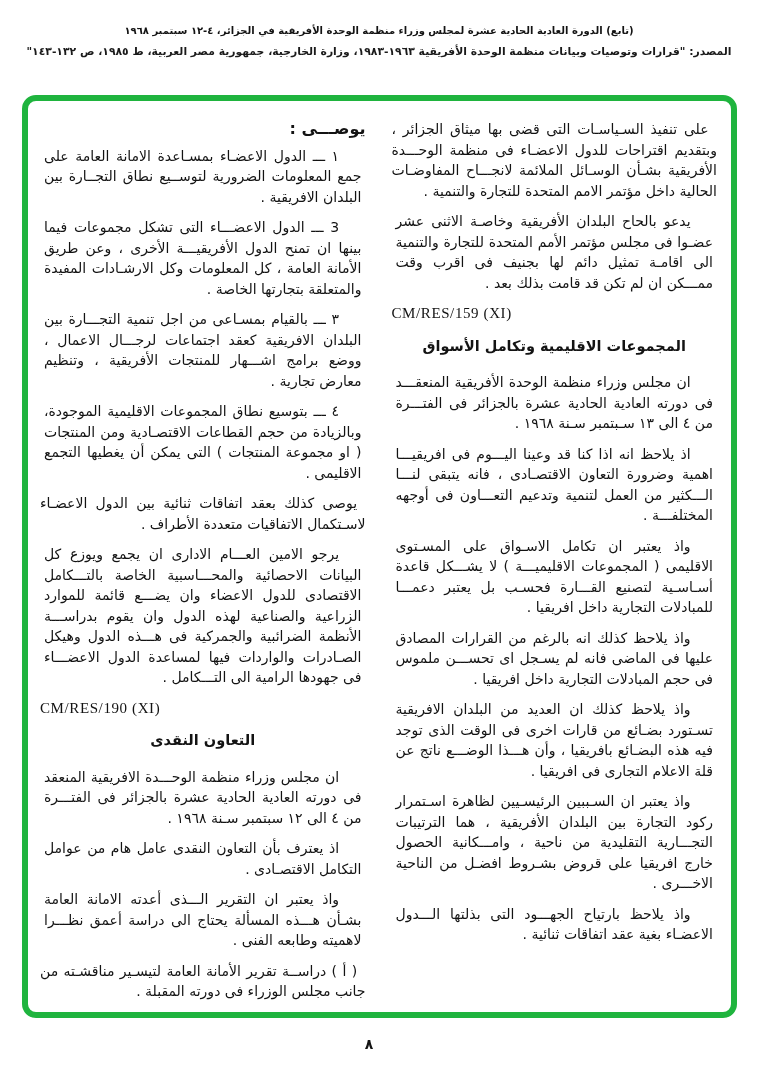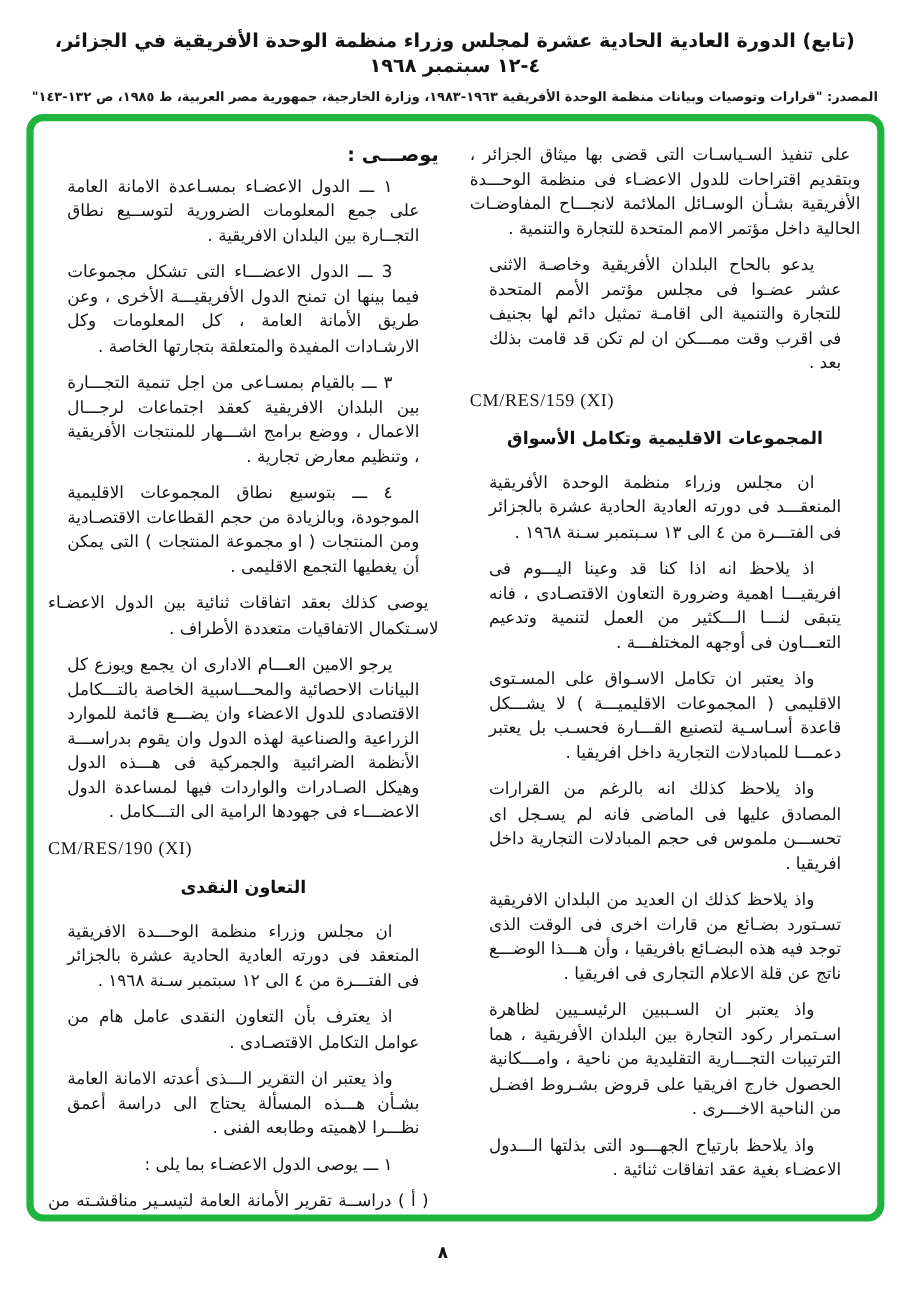--- a/index.html
+++ b/index.html
@@ -6,21 +6,21 @@
   * { box-sizing:border-box; }
   html,body { margin:0; padding:0; }
   body {
     width:758px; height:1078px;
     background:#ffffff; color:#131313;
     font-family:"DejaVu Sans", sans-serif;
     position:relative; overflow:hidden;
   }
   .header { direction:rtl; text-align:center; padding-top:24px; }
   .doc-title {
-    font-size:16px; font-weight:bold; line-height:1.3;
+    font-size:10px; font-weight:bold; line-height:1.3;
     padding:0 30px; letter-spacing:0;
   }
   .doc-source {
     font-size:10.8px; font-weight:bold; margin-top:8px; color:#1a1a1a;
   }
   .content-box {
     position:absolute; left:22px; top:95px;
     width:715px; height:923px;
     border:6px solid var(--green);
     border-radius:14px;
@@ -30,21 +30,21 @@
     direction:rtl;
     display:flex; gap:26px;
     padding:18px 14px 0 12px;
     height:100%;
   }
   .col {
     flex:1 1 0;
     font-size:14px; line-height:20.5px;
     text-align:justify;
   }
-  .para { margin:0 16px 10px; text-indent:1.6em; }
+  .para { margin:0 4px 10px; text-indent:1.6em; }
   .para-cont { margin:0 0 10px; text-indent:0.6em; }
   .rec-label { font-weight:bold; margin:0 0 6px; font-size:16px; }
   .res-code {
     direction:ltr; text-align:left; unicode-bidi:embed;
     font-family:"Liberation Serif", serif;
     font-size:15px; letter-spacing:0.6px;
     margin:1px 0 12px;
   }
   .sec-heading {
     text-align:center; font-weight:bold;
@@ -86,21 +86,20 @@
       <p class="para">3 ـــ الدول الاعضـــاء التى تشكل مجموعات فيما بينها ان تمنح الدول الأفريقيـــة الأخرى ، وعن طريق الأمانة العامة ، كل المعلومات وكل الارشـادات المفيدة والمتعلقة بتجارتها الخاصة .</p>
       <p class="para">٣ ـــ بالقيام بمسـاعى من اجل تنمية التجـــارة بين البلدان الافريقية كعقد اجتماعات لرجـــال الاعمال ، ووضع برامج اشـــهار للمنتجات الأفريقية ، وتنظيم معارض تجارية .</p>
       <p class="para">٤ ـــ بتوسيع نطاق المجموعات الاقليمية الموجودة، وبالزيادة من حجم القطاعات الاقتصـادية ومن المنتجات ( او مجموعة المنتجات ) التى يمكن أن يغطيها التجمع الاقليمى .</p>
       <p class="para-cont">يوصى كذلك بعقد اتفاقات ثنائية بين الدول الاعضـاء لاسـتكمال الاتفاقيات متعددة الأطراف .</p>
       <p class="para">يرجو الامين العـــام الادارى ان يجمع ويوزع كل البيانات الاحصائية والمحـــاسبية الخاصة بالتـــكامل الاقتصادى للدول الاعضاء وان يضـــع قائمة للموارد الزراعية والصناعية لهذه الدول وان يقوم بدراســـة الأنظمة الضرائبية والجمركية فى هـــذه الدول وهيكل الصـادرات والواردات فيها لمساعدة الدول الاعضـــاء فى جهودها الرامية الى التـــكامل .</p>
       <p class="res-code">CM/RES/190  (XI)</p>
       <p class="sec-heading">التعاون النقدى</p>
       <p class="para">ان مجلس وزراء منظمة الوحـــدة الافريقية المنعقد فى دورته العادية الحادية عشرة بالجزائر فى الفتـــرة من ٤ الى ١٢ سبتمبر سـنة ١٩٦٨ .</p>
       <p class="para">اذ يعترف بأن التعاون النقدى عامل هام من عوامل التكامل الاقتصـادى .</p>
       <p class="para">واذ يعتبر ان التقرير الـــذى أعدته الامانة العامة بشـأن هـــذه المسألة يحتاج الى دراسة أعمق نظـــرا لاهميته وطابعه الفنى .</p>
-      <p class="para">١ ـــ يوصى الدول الاعضـاء بما يلى :</p>
       <p class="para-cont">( أ ) دراســة تقرير الأمانة العامة لتيسـير مناقشـته من جانب مجلس الوزراء فى دورته المقبلة .</p>
 
     </div>
 
   </div>
 </div>
 
 <div class="page-number">٨</div>
 
 </body></html>

